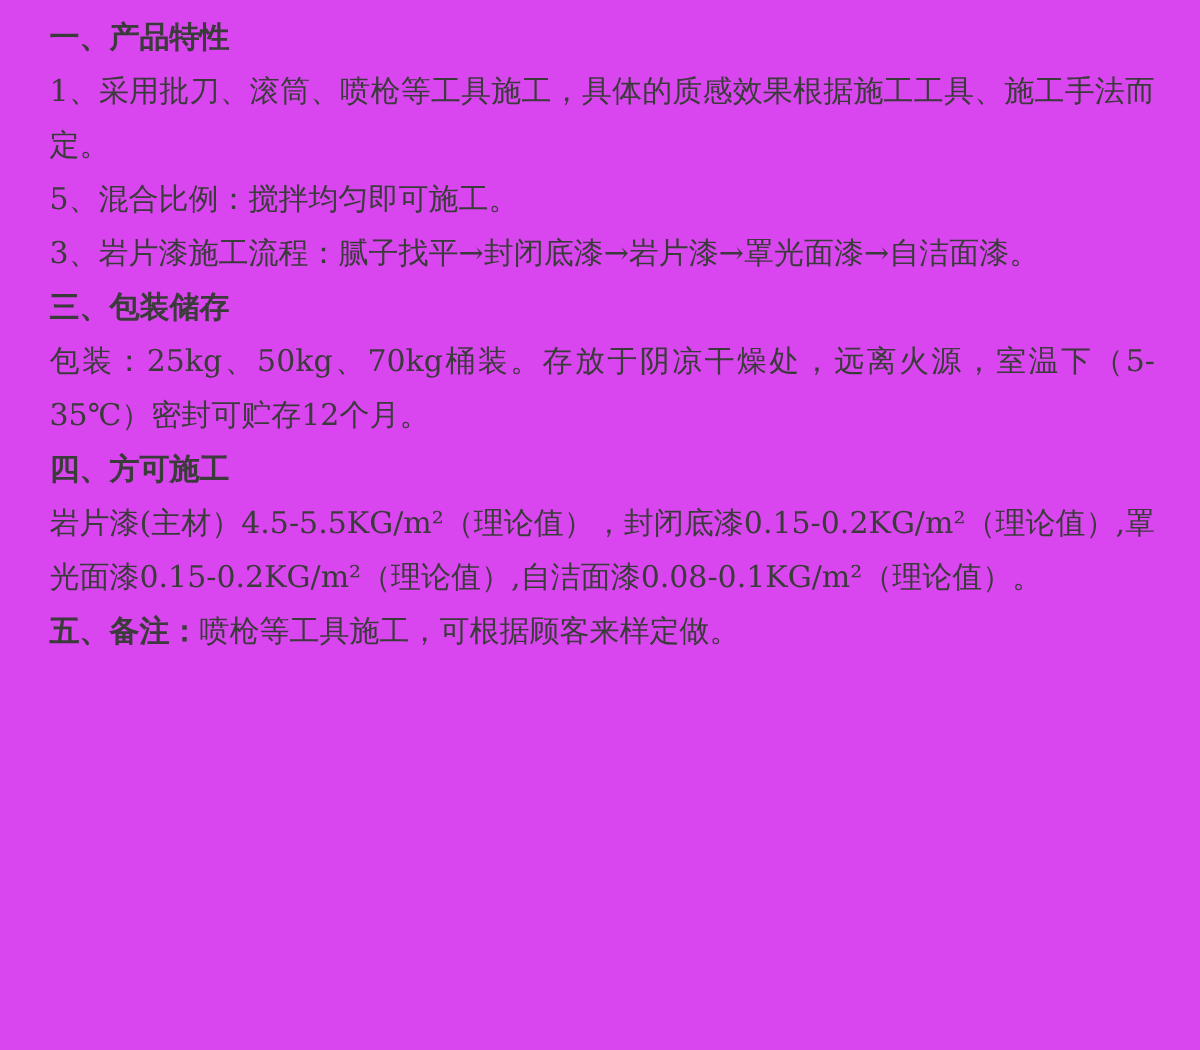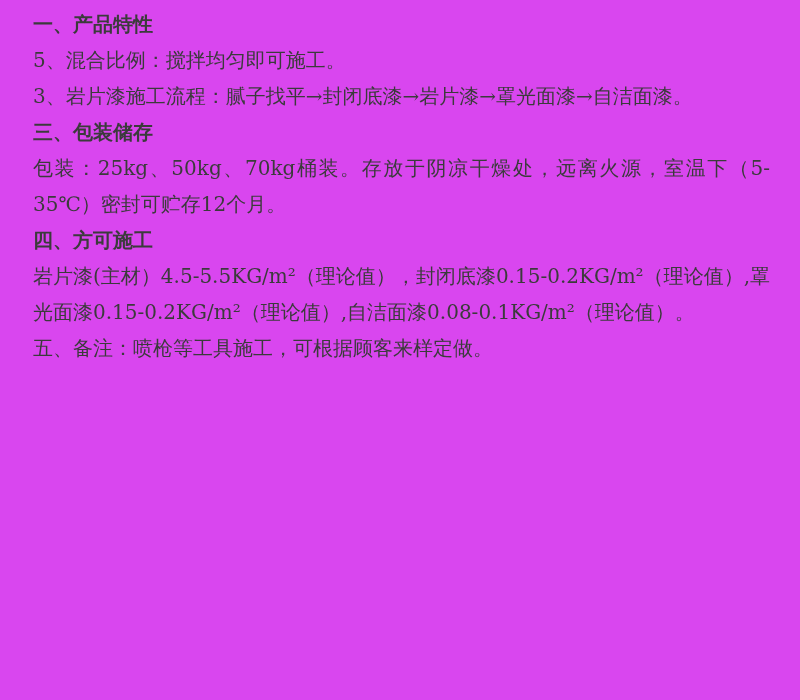--- a/index.html
+++ b/index.html
@@ -24,33 +24,34 @@
     text-justify: inter-ideograph;
   }
   .doc p, .doc .h {
     margin: 0;
     padding: 0;
   }
   .h {
     font-weight: 700;
   }
   .b {
-    font-weight: 400;
+    font-weight: 700;
   }
 </style>
 </head>
 <body>
 
 <div class="page">
   <div class="doc">
 
     <div class="h">一、产品特性</div>
 
 
 
+    <p>1、采用批刀、滚筒、喷枪等工具施工，具体的质感效果根据施工工具、施工手法而定。</p>
 
     <p>5、混合比例：搅拌均匀即可施工。</p>
 
     <p>3、岩片漆施工流程：腻子找平→封闭底漆→岩片漆→罩光面漆→自洁面漆。</p>
 
 
 
     <div class="h">三、包装储存</div>
 
     <p>包装：25kg、50kg、70kg桶装。存放于阴凉干燥处，远离火源，室温下（5-35℃）密封可贮存12个月。</p>

